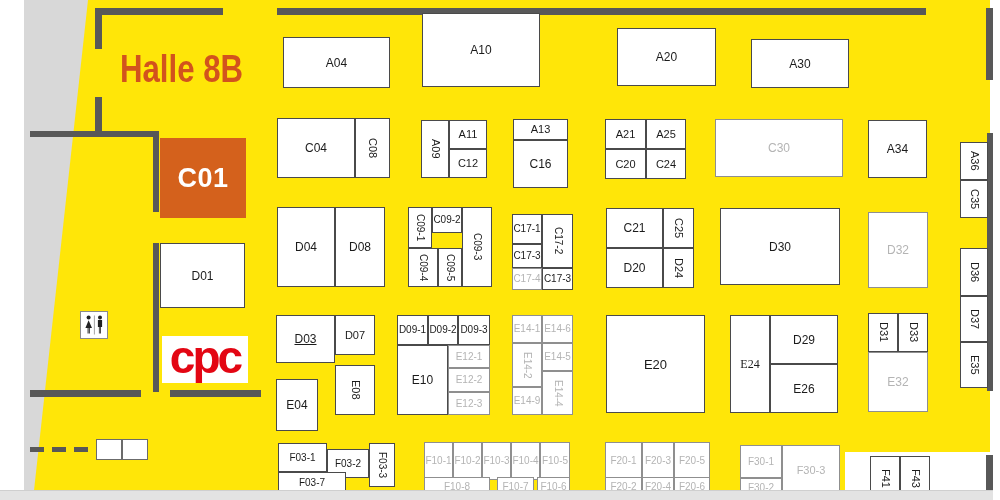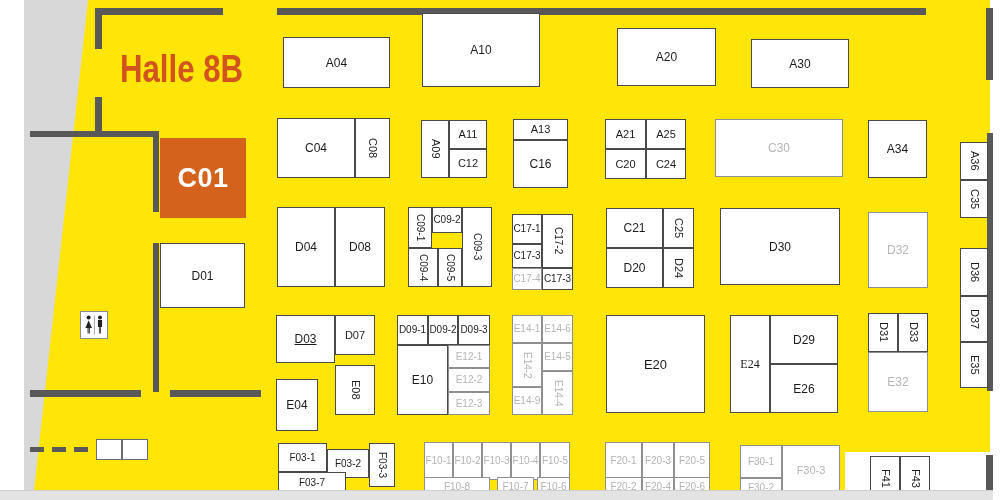--- a/index.html
+++ b/index.html
@@ -69,20 +69,23 @@
   <div class="wc-box">
     <svg width="24" height="24" viewBox="0 0 24 24">
       <line x1="12.4" y1="2.5" x2="12.4" y2="21.5" stroke="#9a9a9a" stroke-width="0.9"></line>
       <circle cx="6.6" cy="4.6" r="2" fill="#222"></circle>
       <path d="M6.6,7.2 L3.4,15 h2.2 v5.5 h0.9 v-5.5 h0.4 v5.5 h0.9 v-5.5 h2.2 Z" fill="#222"></path>
       <circle cx="18" cy="4.6" r="2" fill="#222"></circle>
       <path d="M15.9,7.1 h4.2 v6.9 h-1.2 v6.5 h-0.8 v-6.5 h-0.4 v6.5 h-0.8 v-6.5 h-1 Z" fill="#222"></path>
     </svg>
   </div>
 
+  <div class="logo-box">
+    <span class="logo-text">cpc</span>
+  </div>
 
   <div id="booth-layer">
       <div class="booth" style="left: 283px; top: 37px; width: 107px; height: 51px; font-size: 12px;">A04</div>
       <div class="booth" style="left: 422px; top: 13px; width: 118px; height: 74px; font-size: 12px;">A10</div>
       <div class="booth" style="left: 617px; top: 28px; width: 99px; height: 58px; font-size: 12px;">A20</div>
       <div class="booth" style="left: 751px; top: 39px; width: 98px; height: 49px; font-size: 12px;">A30</div>
       <div class="booth" style="left: 277px; top: 118px; width: 78px; height: 60px; font-size: 12px;">C04</div>
       <div class="booth v" style="left: 355px; top: 118px; width: 35px; height: 60px;">C08</div>
       <div class="booth v" style="left: 421px; top: 120px; width: 28px; height: 58px;">A09</div>
       <div class="booth" style="left: 449px; top: 120px; width: 38px; height: 29px;">A11</div>

